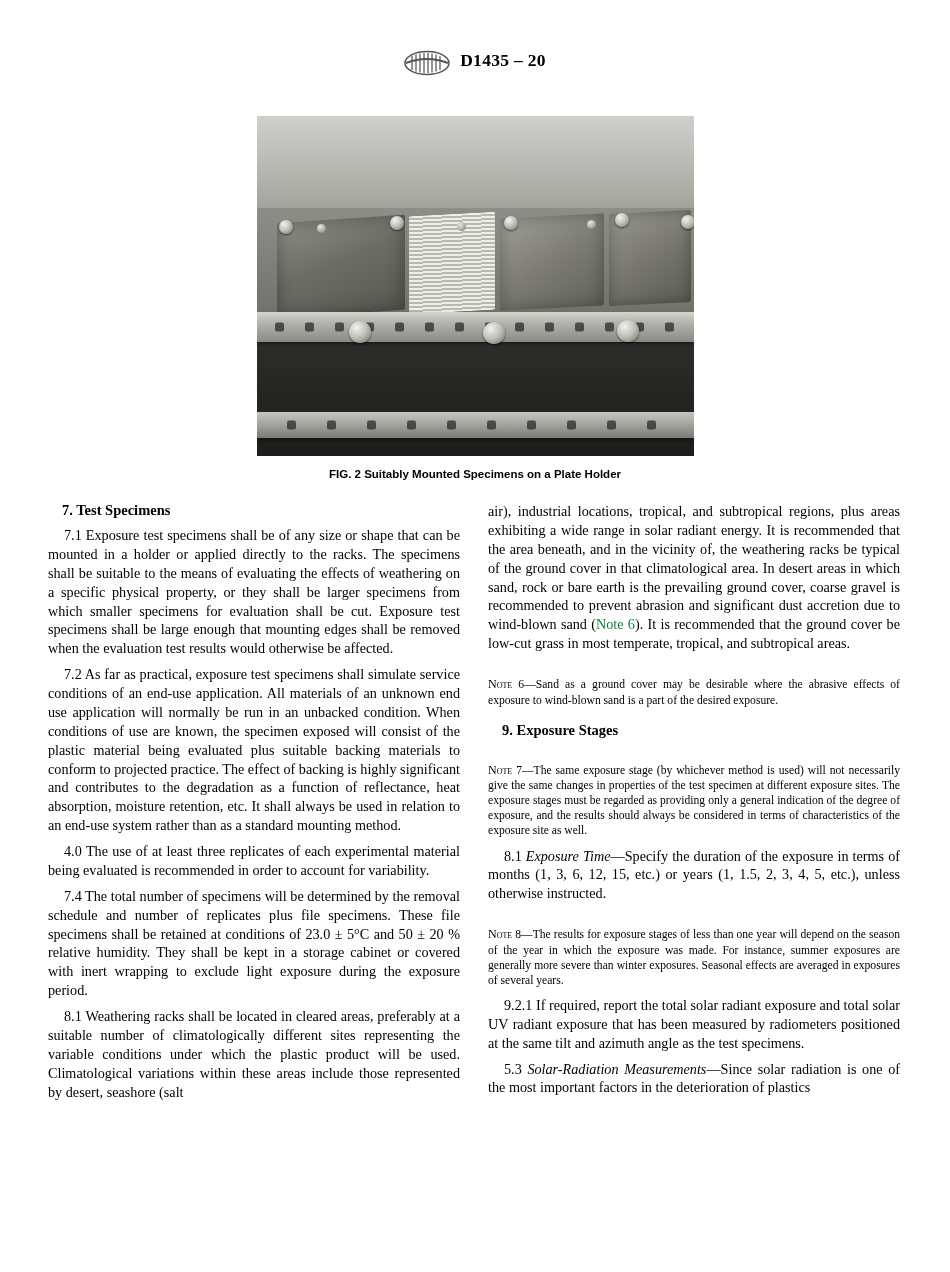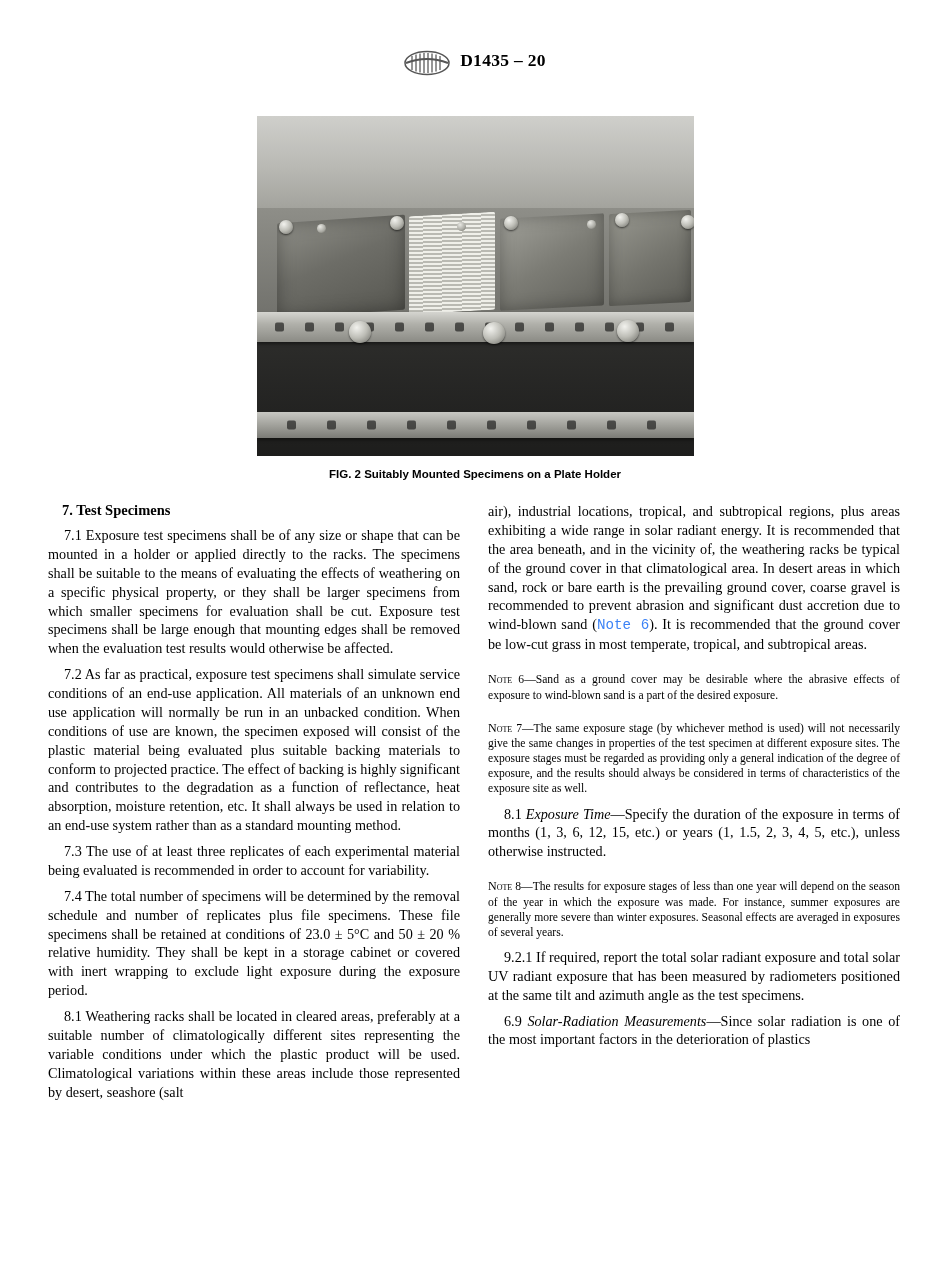--- a/index.html
+++ b/index.html
@@ -172,29 +172,29 @@
     line-height: 1.33;
     margin: 0 0 7px 0;
     text-indent: 16px;
     text-align: justify;
     hyphens: auto;
   }
   p.body.noindent { text-indent: 0; }
   p.note {
     font-size: 11.6px;
     line-height: 1.3;
-    margin: 18px 0 8px 0;
+    margin: 24px 0 8px 0;
     text-align: justify;
     hyphens: auto;
   }
   .note-label {
     font-variant: small-caps;
     font-size: 12px;
   }
-  .note-ref { color: #3b82f6; font-family: Liberation Mono, monospace; }
+  .note-ref { color: #15803d; }
   em { }
 </style>
 </head>
 <body>
 
 <div class="page">
 
   <div class="doc-header">
     <span class="astm-logo">
       <svg viewBox="0 0 92 52" width="46" height="26" aria-hidden="true">
@@ -271,37 +271,38 @@
     </div>
     <div class="fig-caption">FIG. 2  Suitably Mounted Specimens on a Plate Holder</div>
   </div>
 
   <div class="columns">
 
     <div class="col">
       <h2 class="section-head">7.  Test Specimens</h2>
       <p class="body">7.1  Exposure test specimens shall be of any size or shape that can be mounted in a holder or applied directly to the racks. The specimens shall be suitable to the means of evaluating the effects of weathering on a specific physical property, or they shall be larger specimens from which smaller specimens for evaluation shall be cut. Exposure test specimens shall be large enough that mounting edges shall be removed when the evaluation test results would otherwise be affected.</p>
       <p class="body">7.2  As far as practical, exposure test specimens shall simulate service conditions of an end-use application. All materials of an unknown end use application will normally be run in an unbacked condition. When conditions of use are known, the specimen exposed will consist of the plastic material being evaluated plus suitable backing materials to conform to projected practice. The effect of backing is highly significant and contributes to the degradation as a function of reflectance, heat absorption, moisture retention, etc. It shall always be used in relation to an end-use system rather than as a standard mounting method.</p>
-      <p class="body">7.3  The use of at least three replicates of each experimental material being evaluated is recommended in order to account for variability.</p>
+      <p class="body">4.0  The use of at least three replicates of each experimental material being evaluated is recommended in order to account for variability.</p>
       <p class="body">7.4  The total number of specimens will be determined by the removal schedule and number of replicates plus file specimens. These file specimens shall be retained at conditions of 23.0 ± 5°C and 50 ± 20 % relative humidity. They shall be kept in a storage cabinet or covered with inert wrapping to exclude light exposure during the exposure period.</p>
 
       <p class="body">8.1  Weathering racks shall be located in cleared areas, preferably at a suitable number of climatologically different sites representing the variable conditions under which the plastic product will be used. Climatological variations within these areas include those represented by desert, seashore (salt</p>
     </div>
 
     <div class="col">
       <p class="body noindent"><span>air), industrial locations, tropical, and subtropical regions, plus areas exhibiting a wide range in solar radiant energy. It is recommended that the area beneath, and in the vicinity of, the weathering racks be typical of the ground cover in that climatological area. In desert areas in which sand, rock or bare earth is the prevailing ground cover, coarse gravel is recommended to prevent abrasion and significant dust accretion due to wind-blown sand (</span><span class="note-ref">Note 6</span><span>). It is recommended that the ground cover be low-cut grass in most temperate, tropical, and subtropical areas.</span></p>
 
       <p class="note"><span class="note-label">Note</span><span> 6—</span><span>Sand as a ground cover may be desirable where the abrasive effects of exposure to wind-blown sand is a part of the desired exposure.</span></p>
 
+      <h2 class="section-head">9.  Exposure Stages</h2>
 
       <p class="note"><span class="note-label">Note</span><span> 7—</span><span>The same exposure stage (by whichever method is used) will not necessarily give the same changes in properties of the test specimen at different exposure sites. The exposure stages must be regarded as providing only a general indication of the degree of exposure, and the results should always be considered in terms of characteristics of the exposure site as well.</span></p>
 
       <p class="body"><span>8.1  </span><em>Exposure Time</em><span>—Specify the duration of the exposure in terms of months (1, 3, 6, 12, 15, etc.) or years (1, 1.5, 2, 3, 4, 5, etc.), unless otherwise instructed.</span></p>
 
       <p class="note"><span class="note-label">Note</span><span> 8—</span><span>The results for exposure stages of less than one year will depend on the season of the year in which the exposure was made. For instance, summer exposures are generally more severe than winter exposures. Seasonal effects are averaged in exposures of several years.</span></p>
 
       <p class="body">9.2.1  If required, report the total solar radiant exposure and total solar UV radiant exposure that has been measured by radiometers positioned at the same tilt and azimuth angle as the test specimens.</p>
 
-      <p class="body"><span>6.9  </span><em>Solar-Radiation Measurements</em><span>—Since solar radiation is one of the most important factors in the deterioration of plastics</span></p>
+      <p class="body"><span>5.3  </span><em>Solar-Radiation Measurements</em><span>—Since solar radiation is one of the most important factors in the deterioration of plastics</span></p>
     </div>
   </div>
 
 </div>
 
 </body></html>

